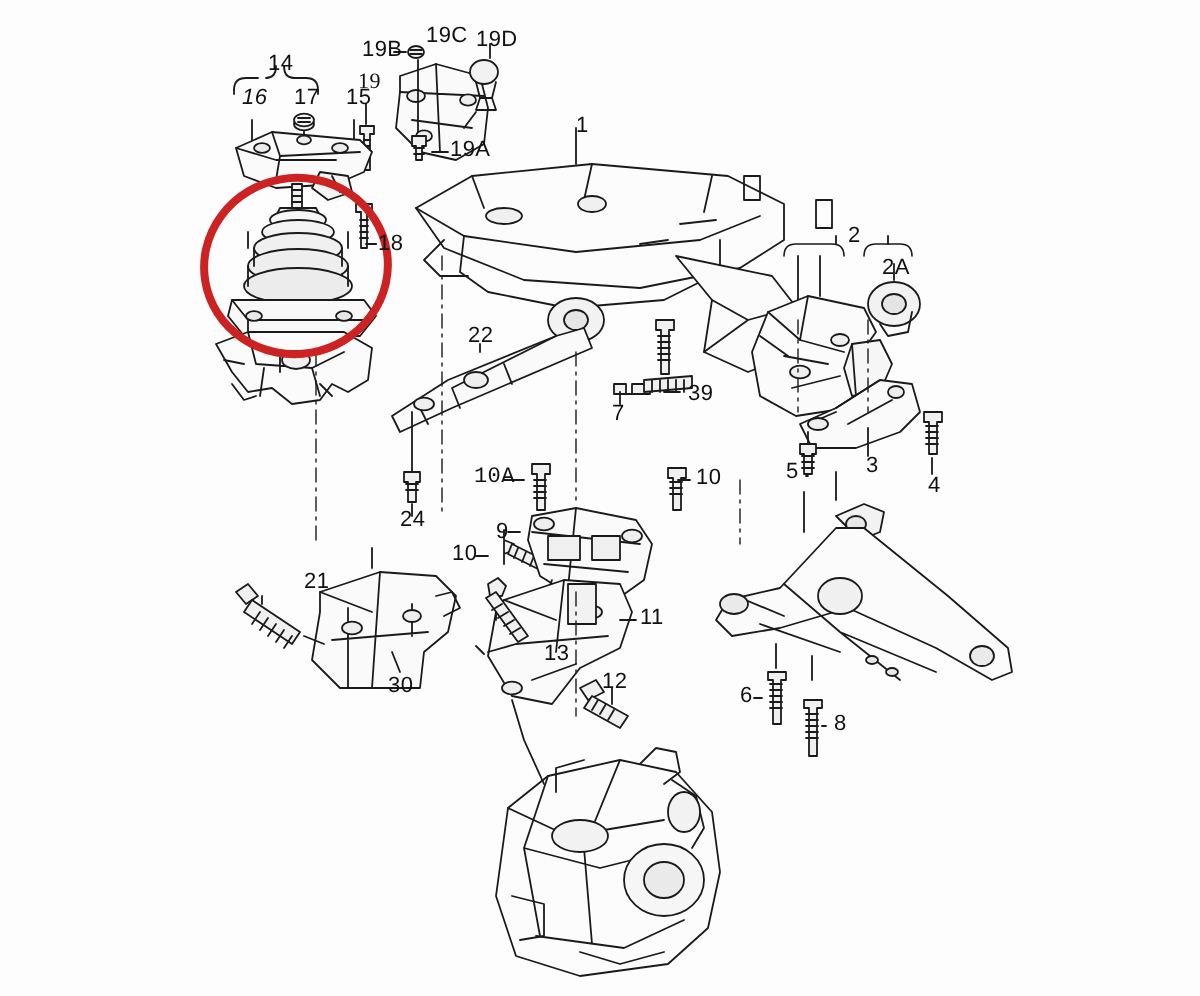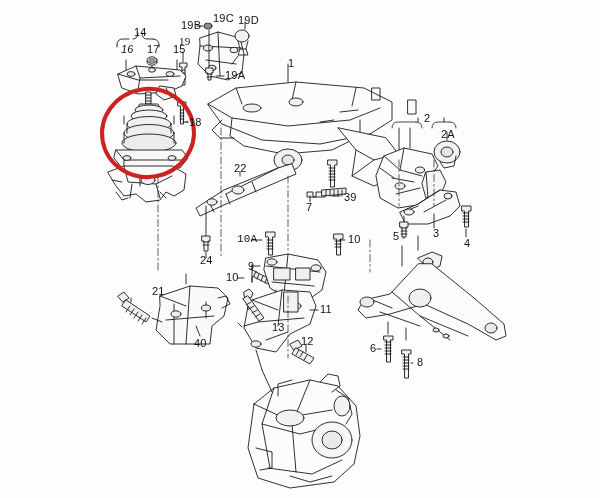--- a/index.html
+++ b/index.html
@@ -333,19 +333,19 @@
   <div class="lbl" style="left:134px;top:27px;">14</div>
   <div class="lbl" style="left:173px;top:44px;">15</div>
   <div class="lbl" style="left:121px;top:44px;font-style:italic;">16</div>
   <div class="lbl" style="left:147px;top:44px;">17</div>
   <div class="lbl" style="left:189px;top:117px;">18</div>
   <div class="lbl" style="left:179px;top:36px;font-family:Liberation Serif, serif;">19</div>
   <div class="lbl" style="left:225px;top:70px;">19A</div>
   <div class="lbl" style="left:181px;top:20px;">19B</div>
   <div class="lbl" style="left:213px;top:13px;">19C</div>
   <div class="lbl" style="left:238px;top:15px;">19D</div>
-  <div class="lbl" style="left:194px;top:338px;">40</div>
+  <div class="lbl" style="left:194px;top:338px;">30</div>
   <div class="lbl" style="left:128px;top:286px;margin-left:24px;">21</div>
   <div class="lbl" style="left:234px;top:163px;">22</div>
   <div class="lbl" style="left:344px;top:192px;">39</div>
   <div class="lbl" style="left:200px;top:255px;">24</div>
 
 </div>
 
 </body></html>

